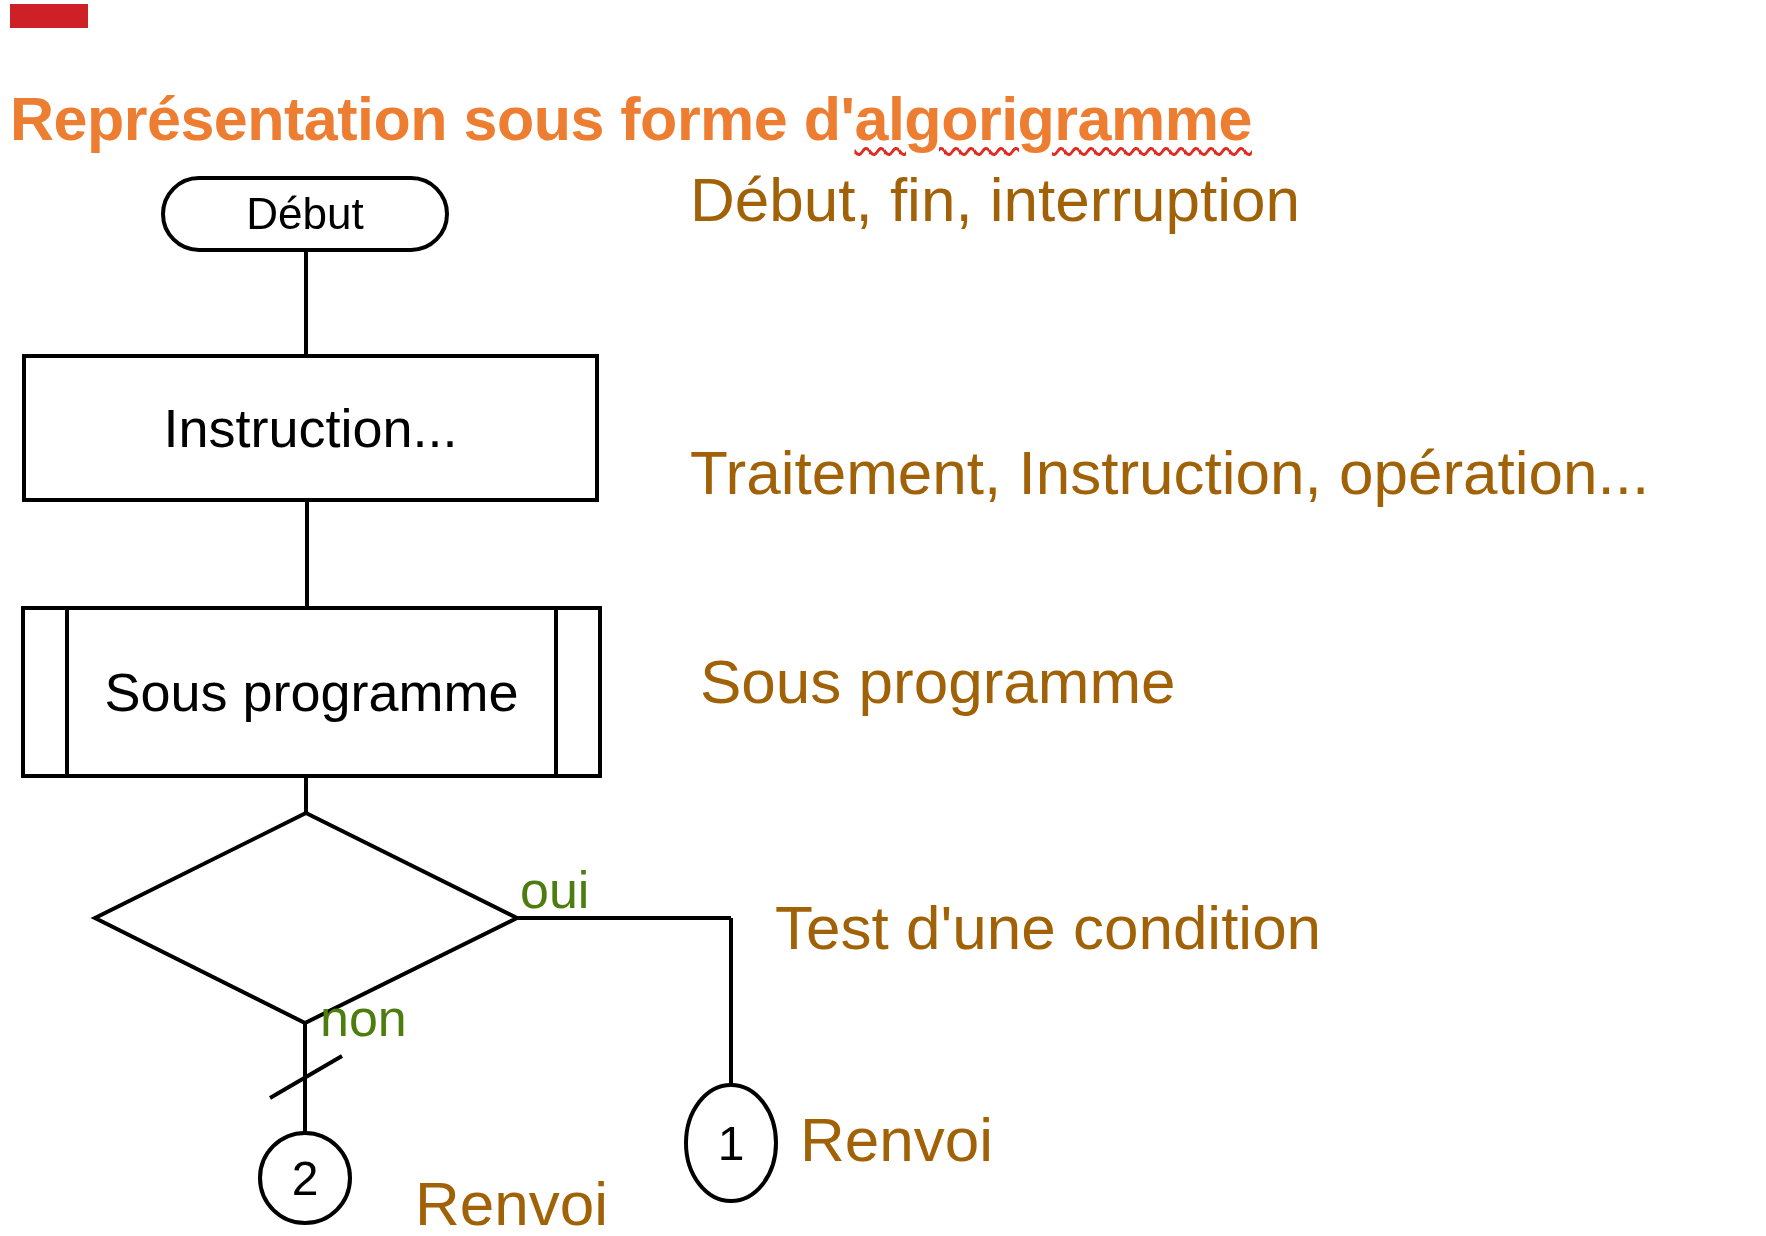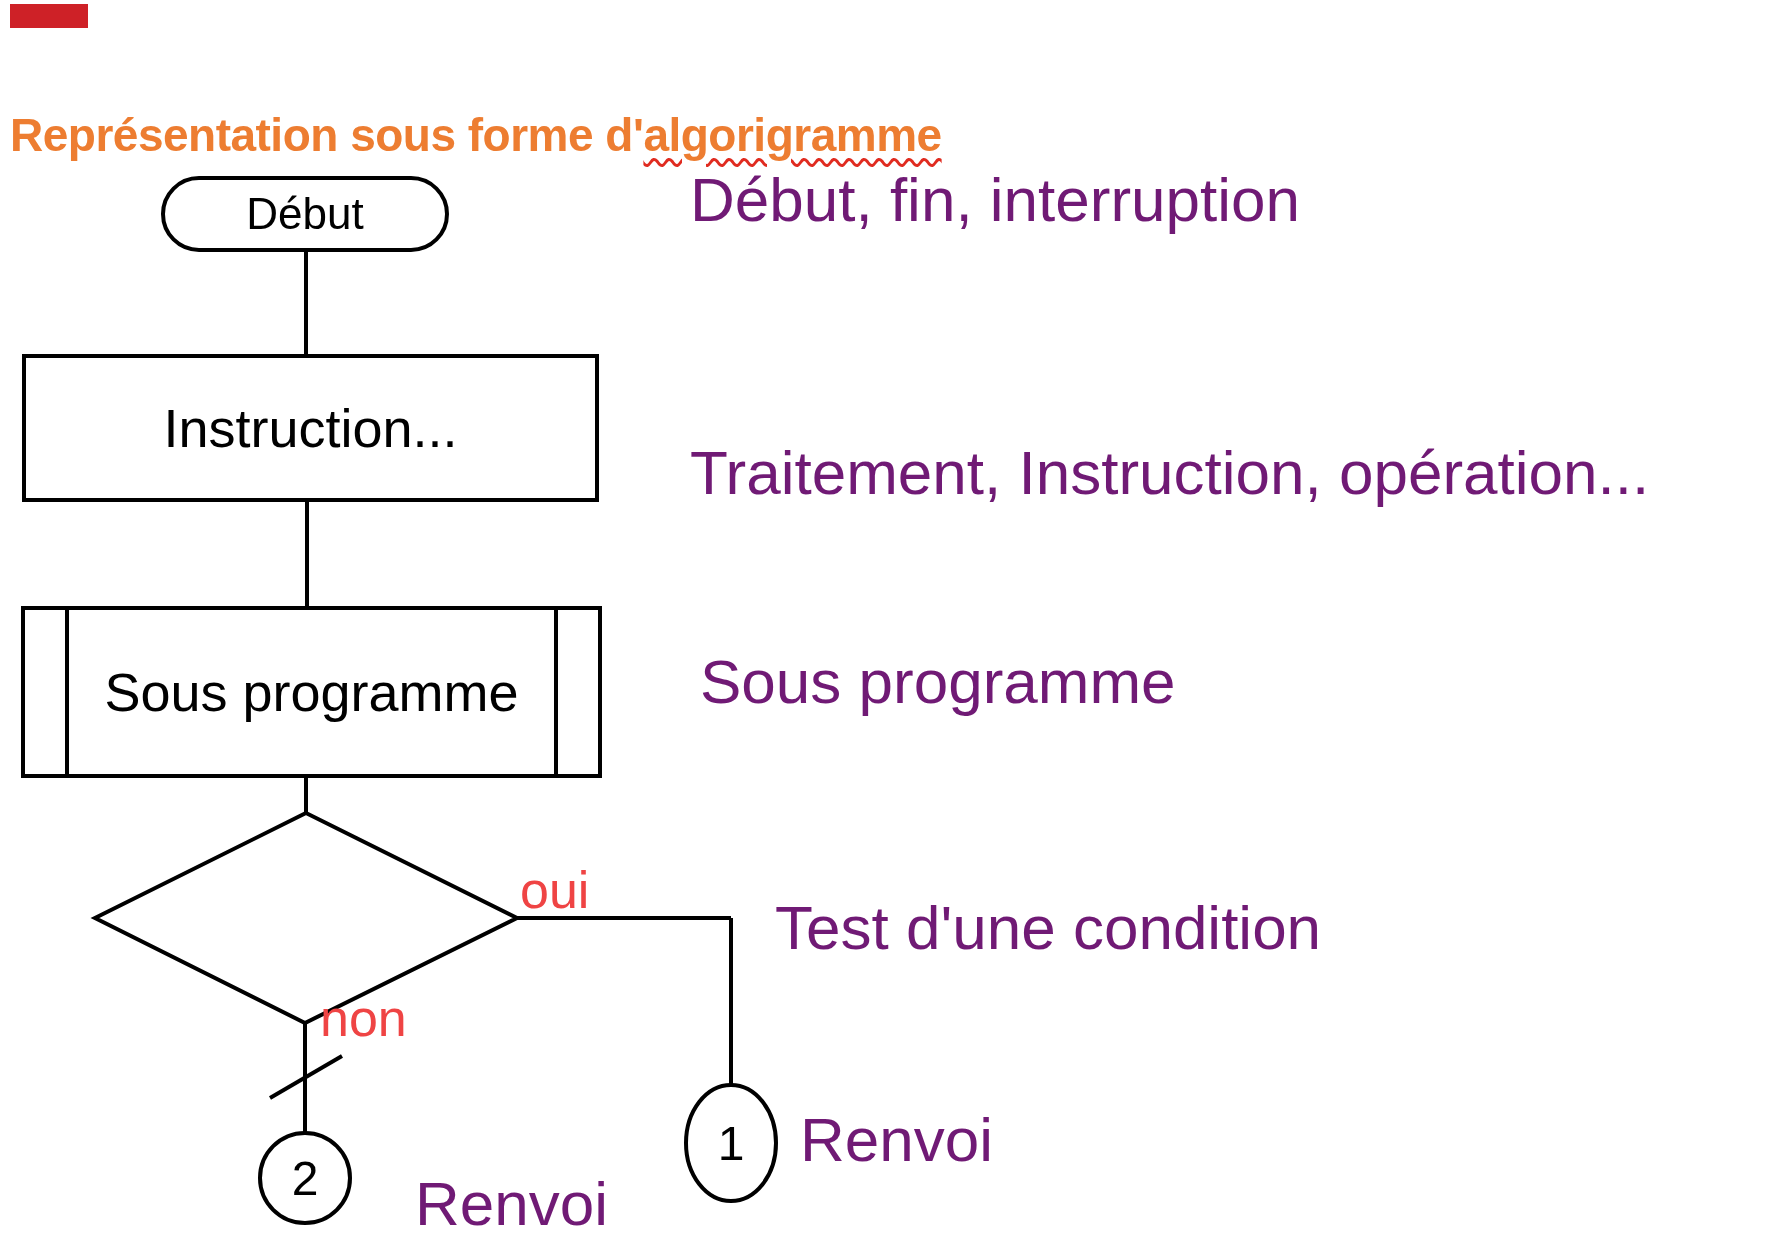--- a/index.html
+++ b/index.html
@@ -10,34 +10,34 @@
     overflow:hidden;
     font-family:"Liberation Sans", sans-serif;
   }
   #shape-layer{position:absolute;left:0;top:0;width:1766px;height:1236px;}
   .node-label{
     position:absolute;display:flex;align-items:center;justify-content:center;
     color:#000;white-space:nowrap;
   }
   .heading{
     position:absolute;left:10px;top:84px;
-    font-size:46px;font-weight:bold;color:#ED7D31;
-    letter-spacing:-0.5px;white-space:nowrap;margin-top:24px;
+    font-size:61px;font-weight:bold;color:#ED7D31;
+    letter-spacing:-0.5px;white-space:nowrap;
   }
   .misspelled{
     text-decoration:underline;
     text-decoration-style:wavy;
     text-decoration-color:#E02B20;
     text-decoration-thickness:3px;
     text-underline-offset:7px;
   }
   .annotation{
-    position:absolute;font-size:62px;color:#701a75;white-space:nowrap;
+    position:absolute;font-size:62px;color:#a16207;white-space:nowrap;
   }
-  .black-small{position:absolute;font-size:52px;color:#ef4444;white-space:nowrap;}
+  .black-small{position:absolute;font-size:52px;color:#4d7c0f;white-space:nowrap;}
 </style>
 </head>
 <body>
 
 <div id="canvas">
 
   <svg id="shape-layer" viewBox="0 0 1766 1236" xmlns="http://www.w3.org/2000/svg">
 
     <rect x="10" y="4" width="78" height="24" fill="#CE2127"></rect>
 

